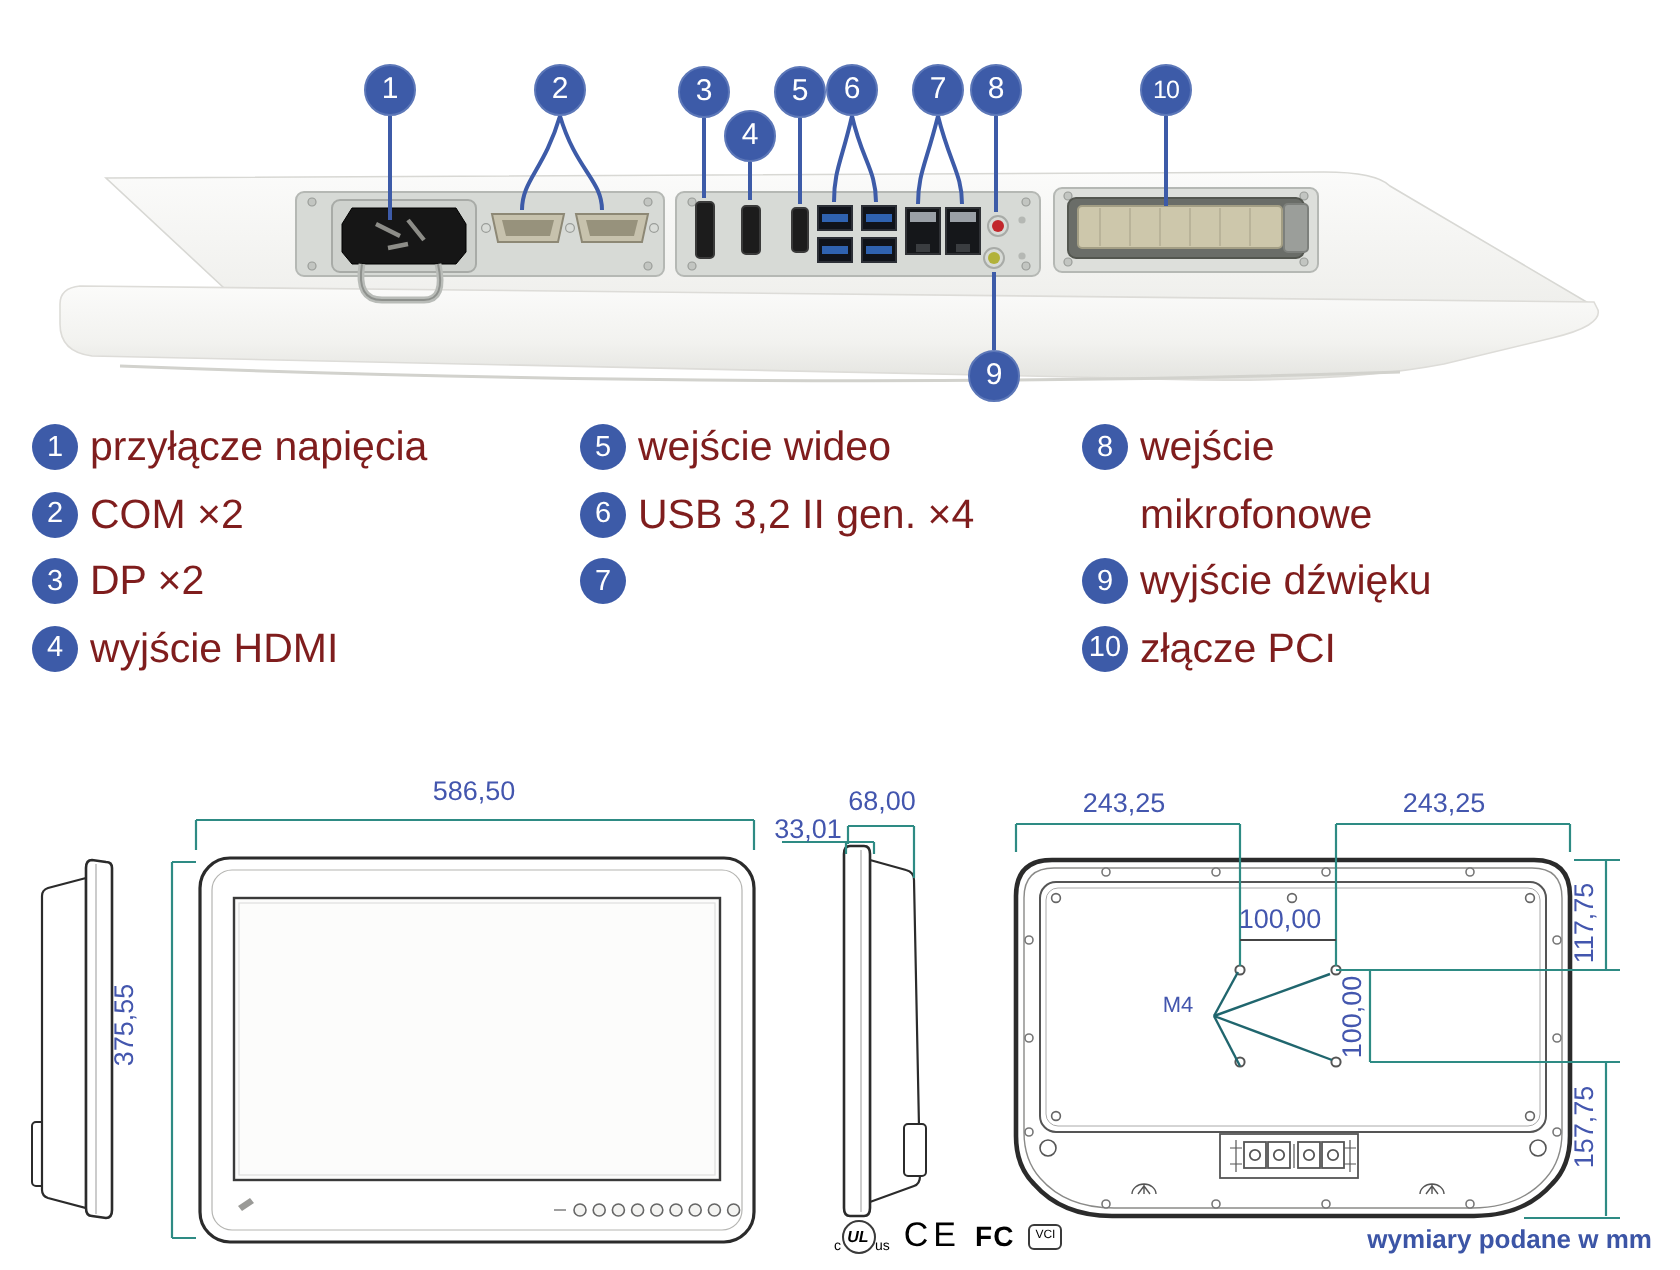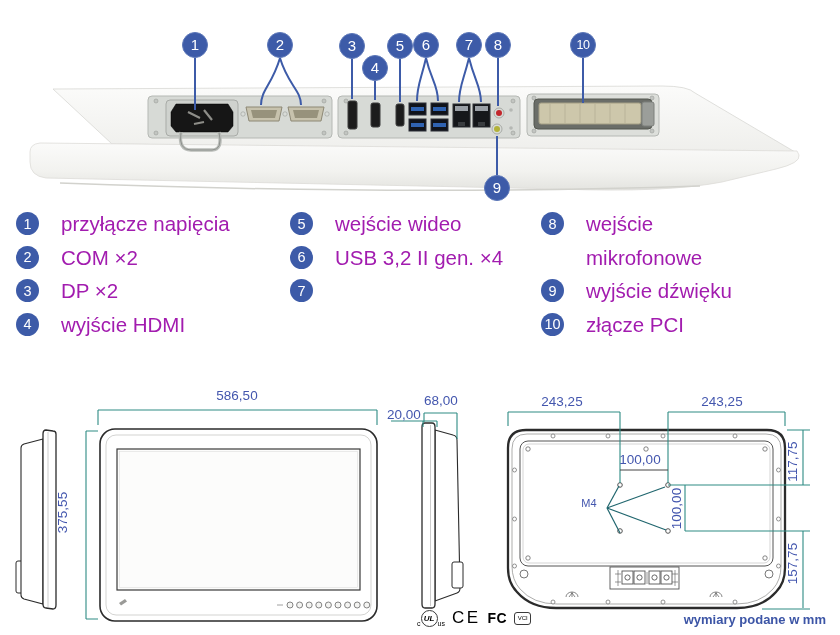--- a/index.html
+++ b/index.html
@@ -12,21 +12,21 @@
       background:#3d5ba8;border:1px solid #5c77b8;box-sizing:border-box;
       color:#fff;font-size:15px;line-height:24px;text-align:center;}
   .co.wide{font-size:12.5px;letter-spacing:-.5px;}
 
   
   .legend-col{position:absolute;top:207px;}
   .legend-item{display:flex;align-items:flex-start;min-height:33.5px;}
   .legend-num{flex:none;width:23px;height:23px;border-radius:50%;background:#3d5ba8;
       color:#fff;font-size:14.5px;display:flex;align-items:center;justify-content:center;
       margin-top:5px;}
-  .legend-label{font-size:20.5px;line-height:33.5px;color:#a21caf;margin-left:22px;white-space:nowrap;}
+  .legend-label{font-size:20.5px;line-height:33.5px;color:#7f1d1d;margin-left:6px;white-space:nowrap;}
   .legend-label.wrap{white-space:normal;width:128px;}
 
   
   .dim{position:absolute;color:#4356ae;font-size:13.5px;text-align:center;white-space:nowrap;}
   .dim.rot{transform:rotate(-90deg);}
   .dim.m4{font-size:11px;font-weight:500;}
 
   
   #certs{position:absolute;left:417px;top:608px;display:flex;align-items:center;gap:7px;color:#000000;}
   .ul-wrap{display:flex;align-items:center;}
@@ -327,21 +327,21 @@
       <path d="M668,485 H810 M685,531 H810 M685,485 V531"></path>
       <path d="M803,430 V485 M787,430 H810"></path>
       <path d="M803,531 V608 M762,609 H810"></path>
     </g>
 
     <path d="M620,470 H668" stroke="#444" stroke-width="1"></path>
   </svg>
 
   <div class="dim" style="left:197px;top:388px;width:80px;">586,50</div>
   <div class="dim rot" style="left:36px;top:505px;width:52px;">375,55</div>
-  <div class="dim" style="left:384px;top:407px;width:40px;">20,00</div>
+  <div class="dim" style="left:384px;top:407px;width:40px;">33,01</div>
   <div class="dim" style="left:421px;top:393px;width:40px;">68,00</div>
   <div class="dim" style="left:524px;top:394px;width:76px;">243,25</div>
   <div class="dim" style="left:684px;top:394px;width:76px;">243,25</div>
   <div class="dim" style="left:614px;top:452px;width:52px;">100,00</div>
   <div class="dim rot" style="left:650px;top:501px;width:52px;">100,00</div>
   <div class="dim rot" style="left:766px;top:454px;width:52px;">117,75</div>
   <div class="dim rot" style="left:766px;top:556px;width:52px;">157,75</div>
   <div class="dim m4" style="left:574px;top:497px;width:30px;">M4</div>
 
   <div id="certs">

